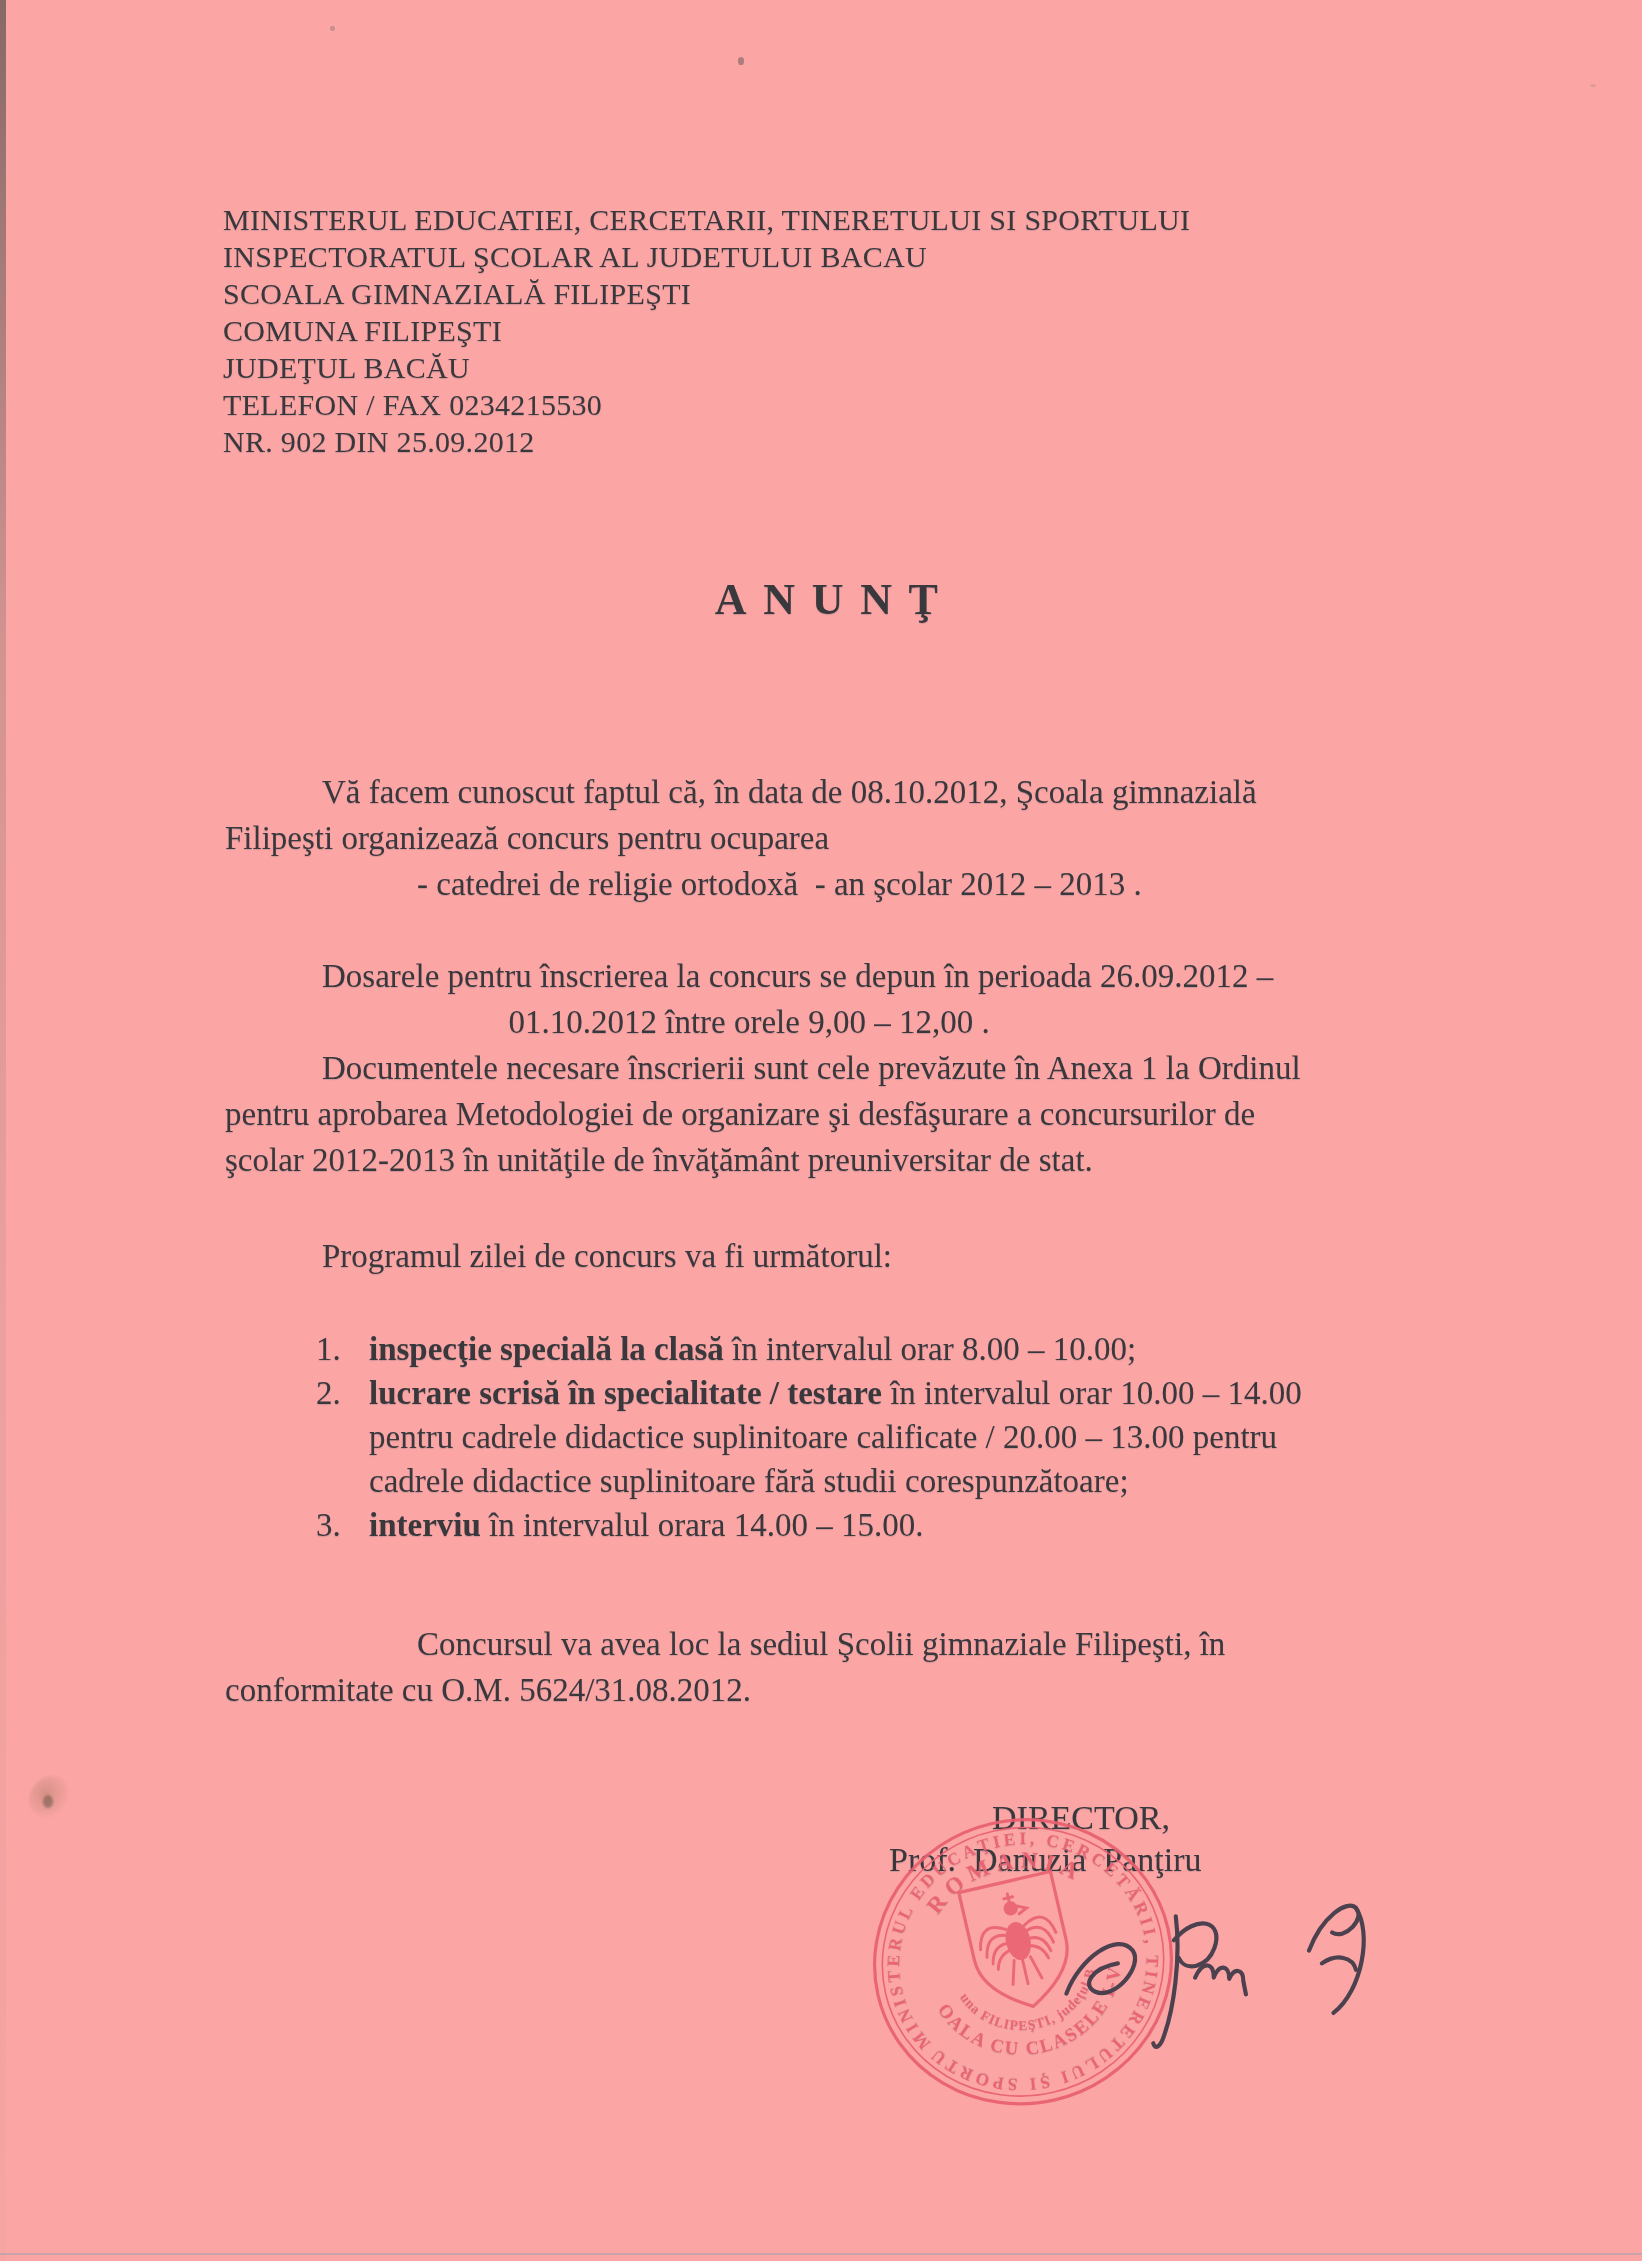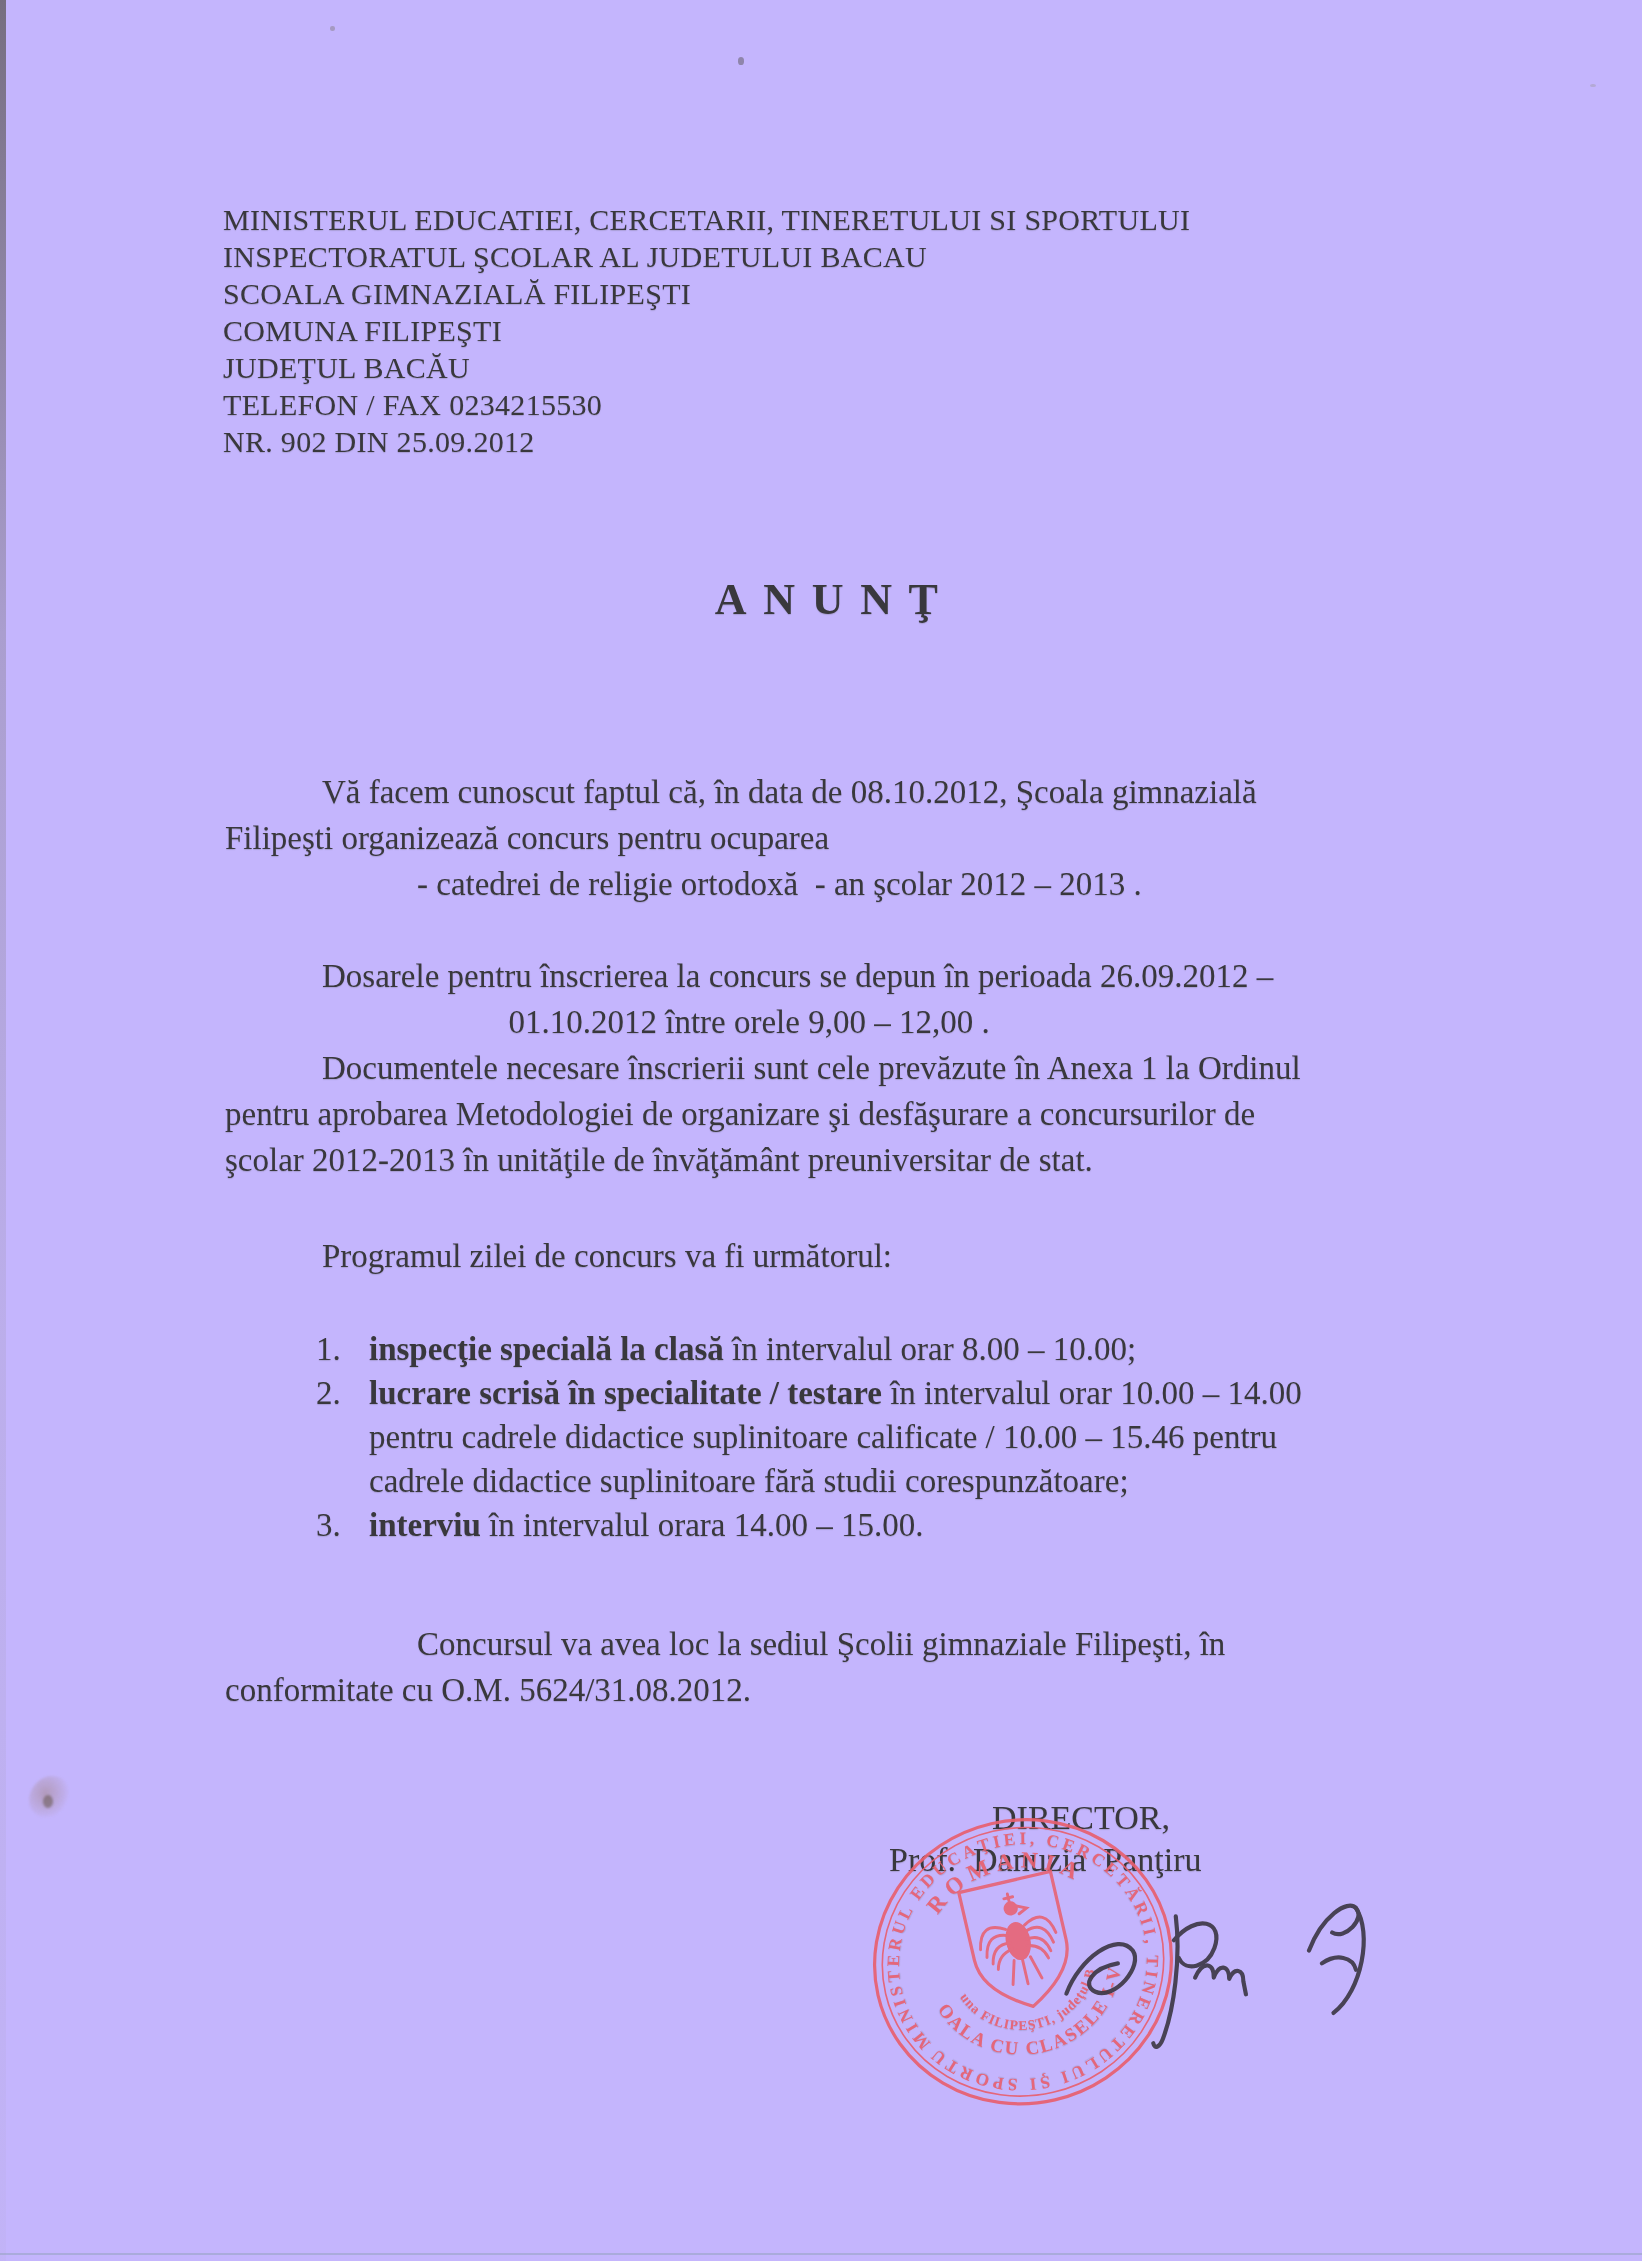--- a/index.html
+++ b/index.html
@@ -1,18 +1,18 @@
 <!DOCTYPE html>
 <html style="font-size:10.3px"><head>
 <meta charset="utf-8">
 <style>
   html,body{margin:0;padding:0;}
   body{width:1643px;height:2261px;background:#e9e7e2;}
   .page{
-    position:relative;width:1643px;height:2261px;background:#c4b5fd;overflow:hidden;
+    position:relative;width:1643px;height:2261px;background:#fca5a5;overflow:hidden;
     font-family:"Liberation Serif","DejaVu Serif",serif;color:#39383d;
     text-shadow:0 1px 1px rgba(100,100,110,.28);
   }
   .line{white-space:pre;}
   .header{position:absolute;left:223px;top:201px;font-size:30px;line-height:37px;letter-spacing:0.3px;}
   .doc-title{position:absolute;left:225px;top:558px;width:1211px;text-align:center;
     font-size:44px;font-weight:bold;letter-spacing:.38em;padding-left:.19em;box-sizing:border-box;margin-top:16px;}
   .para{position:absolute;left:225px;font-size:33px;line-height:46px;}
   .p1{top:746px;} .p2{top:930px;text-align:center;} .p3{top:1022px;} .p4{top:1210px;}
   .closing{top:1621px;}
@@ -86,21 +86,21 @@
     <div class="line ind1">Programul zilei de concurs va fi următorul:</div>
   </div>
 
   <div class="list">
     <div class="li">
       <span class="num">1.</span>
       <span class="li-text"><b>inspecţie specială la clasă</b><span> în intervalul orar 8.00 – 10.00;</span></span>
     </div>
     <div class="li">
       <span class="num">2.</span>
-      <span class="li-text"><b>lucrare scrisă în specialitate / testare</b><span> în intervalul orar 10.00 – 14.00</span><span style="display:block">pentru cadrele didactice suplinitoare calificate / 10.00 – 15.46 pentru</span><span style="display:block">cadrele didactice suplinitoare fără studii corespunzătoare;</span></span>
+      <span class="li-text"><b>lucrare scrisă în specialitate / testare</b><span> în intervalul orar 10.00 – 14.00</span><span style="display:block">pentru cadrele didactice suplinitoare calificate / 20.00 – 13.00 pentru</span><span style="display:block">cadrele didactice suplinitoare fără studii corespunzătoare;</span></span>
     </div>
     <div class="li">
       <span class="num">3.</span>
       <span class="li-text"><b>interviu</b><span> în intervalul orara 14.00 – 15.00.</span></span>
     </div>
   </div>
 
   <div class="para closing">
     <div class="line ind2">Concursul va avea loc la sediul Şcolii gimnaziale Filipeşti, în</div>
     <div class="line">conformitate cu O.M. 5624/31.08.2012.</div>

